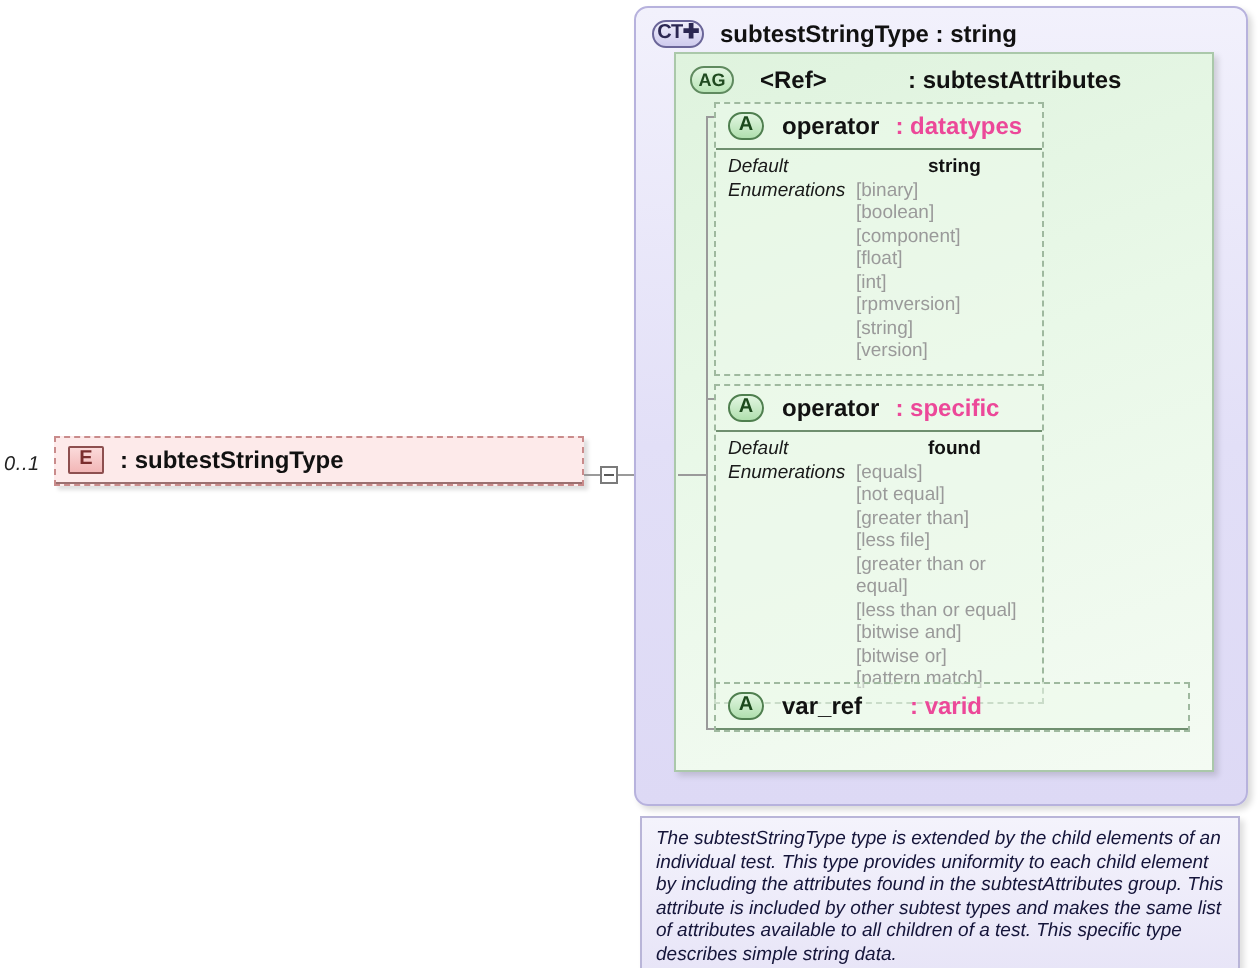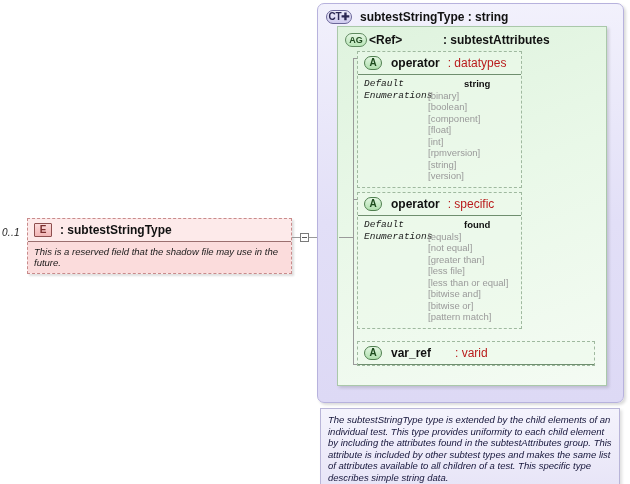--- a/index.html
+++ b/index.html
@@ -162,21 +162,21 @@
     width: 22px; height: 14px;
     box-sizing: border-box;
     border: 1px solid #5f8a5f;
     border-radius: 7px;
     background: linear-gradient(#e4f6e3, #b9e5b7);
     color: #1f4a1f;
     font-size: 9px;
     font-weight: bold;
     line-height: 12px;
     text-align: center;
-    margin-right: 2px;
+    margin-right: 13px;
     flex: none;
   }
   #ag-ref {
     font-size: 12px;
     font-weight: bold;
     color: #111;
     width: 74px;
     flex: none;
   }
   #ag-type {
@@ -213,34 +213,33 @@
     flex: none;
   }
   .attr-name {
     font-size: 12px;
     font-weight: bold;
     color: #111;
     flex: none;
   }
   .attr-type {
     font-size: 12px;
-    font-weight: normal;
-    color: #b91c1c;
+    font-weight: bold;
+    color: #ec4899;
   }
   .attr-body {
     display: flex;
     padding: 3px 6px 5px 6px;
   }
   .facet-labels {
     flex: none;
     font-size: 9.5px;
     font-style: italic;
     color: #1a1a1a;
     line-height: 11.5px;
-    font-family: Liberation Mono, monospace;
   }
   .facet-values {
     font-size: 9.5px;
     line-height: 11.5px;
     color: #9a9a9a;
   }
   .facet-values .default-val {
     color: #111;
     font-weight: bold;
     padding-left: 36px;
@@ -278,21 +277,20 @@
 
 <div class="canvas">
 
   <div id="flag-cardinality">0..1</div>
 
   <div id="flag-box">
     <div id="flag-header">
       <span class="icon-e">E</span>
       <span id="flag-type">: subtestStringType</span>
     </div>
-    <div id="flag-doc">This is a reserved field that the shadow file may use in the future.</div>
   </div>
 
   <div class="hline" style="left:292px; top:237px; width:9px;"></div>
   <div class="expander" style="left:300px; top:233px;"></div>
   <div class="hline" style="left:309px; top:237px; width:30px;"></div>
 
   <div id="ct-panel">
     <div id="ct-title-row">
       <span class="icon-ct">
         <span>CT</span>✚
@@ -356,20 +354,21 @@
       <div class="facet-labels">
         <div>Default</div>
         <div>Enumerations</div>
       </div>
       <div class="facet-values">
         <div class="default-val">found</div>
         <div>[equals]</div>
         <div>[not equal]</div>
         <div>[greater than]</div>
         <div>[less file]</div>
+        <div>[greater than or equal]</div>
         <div>[less than or equal]</div>
         <div>[bitwise and]</div>
         <div>[bitwise or]</div>
         <div>[pattern match]</div>
       </div>
     </div>
   </div>
 
   <div class="attr-box" id="attr-varref">
     <div class="attr-header">

